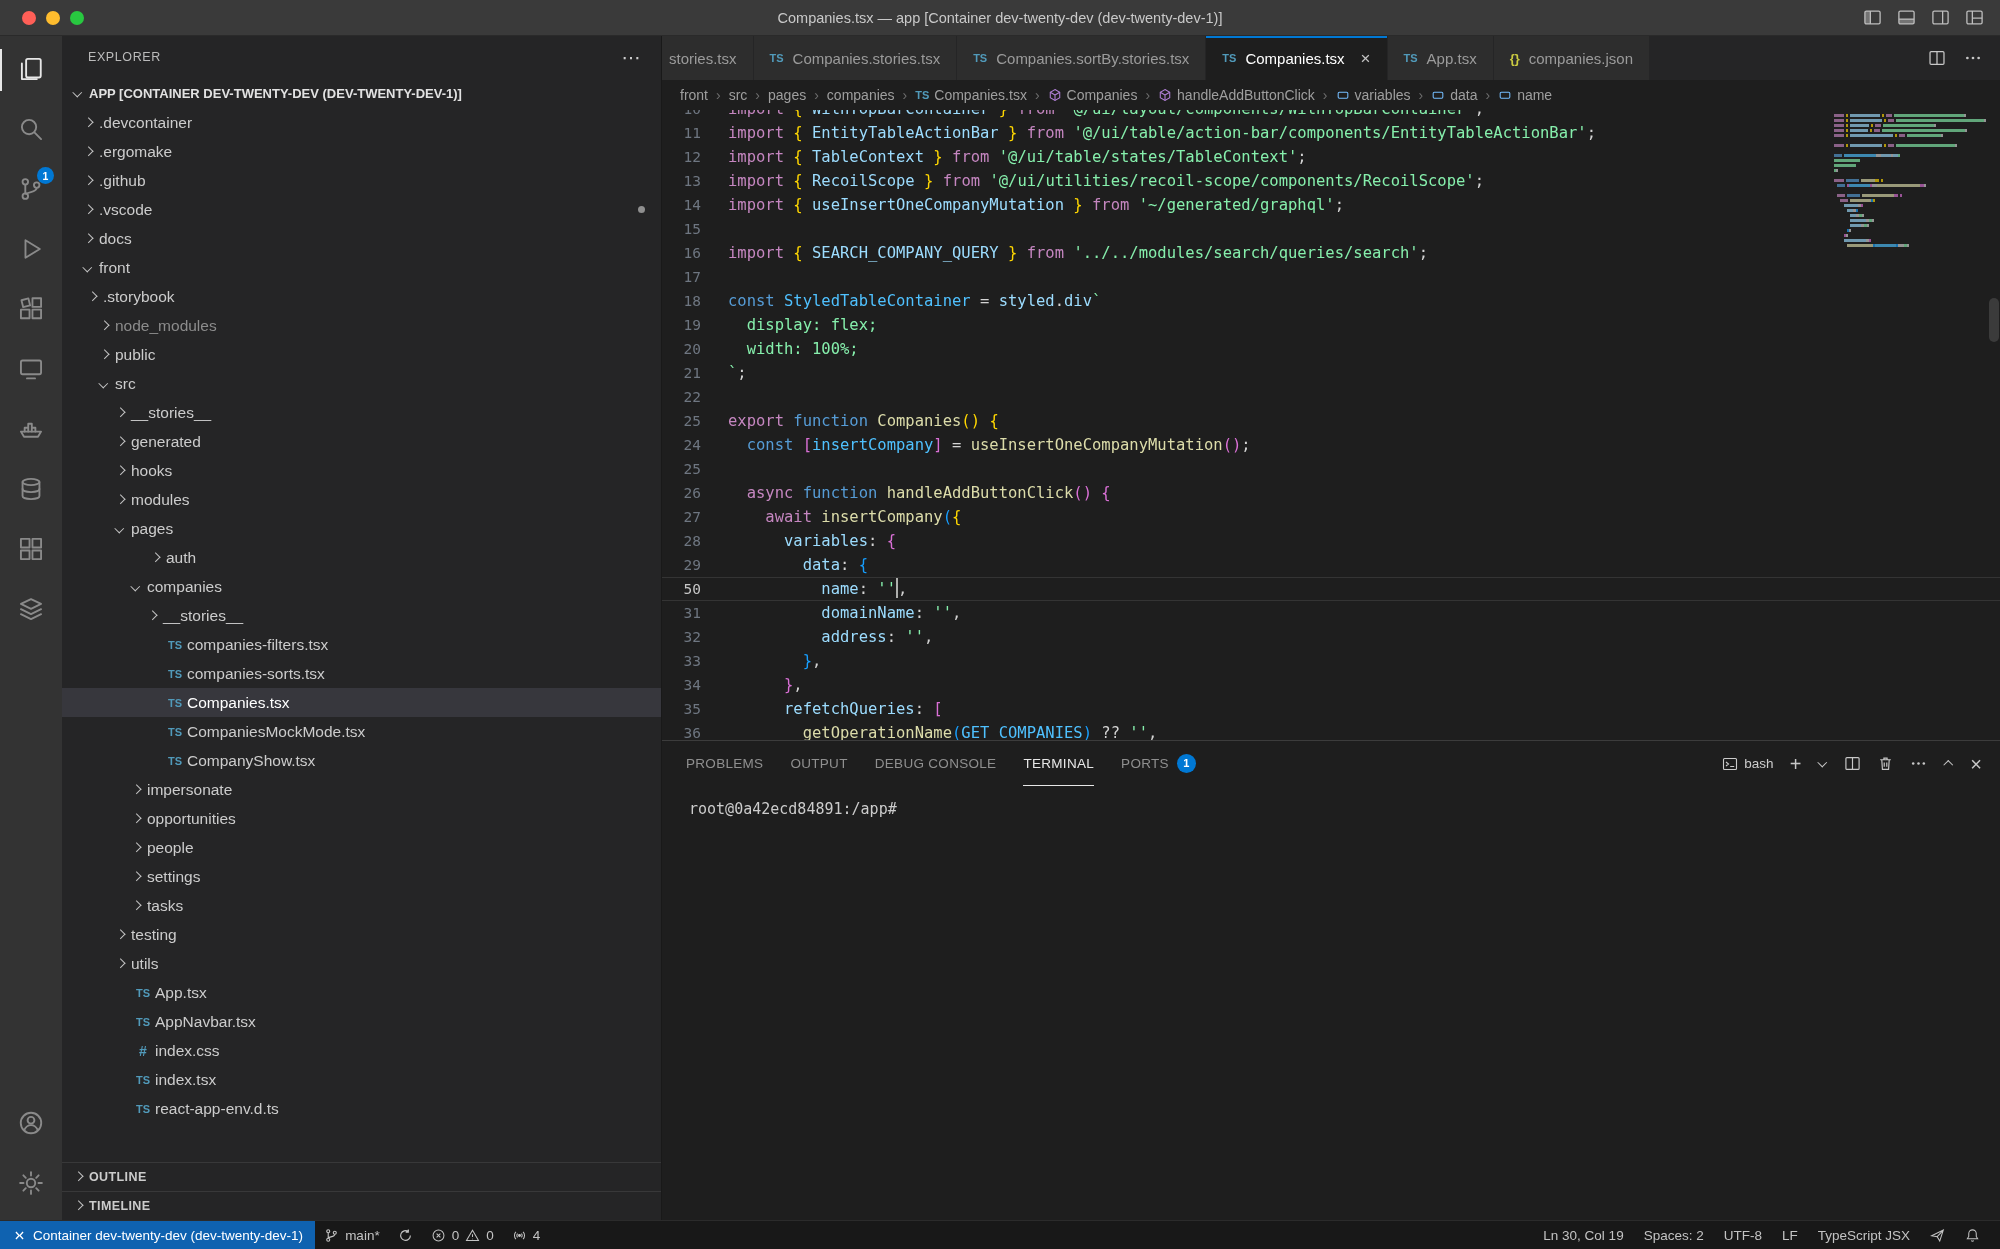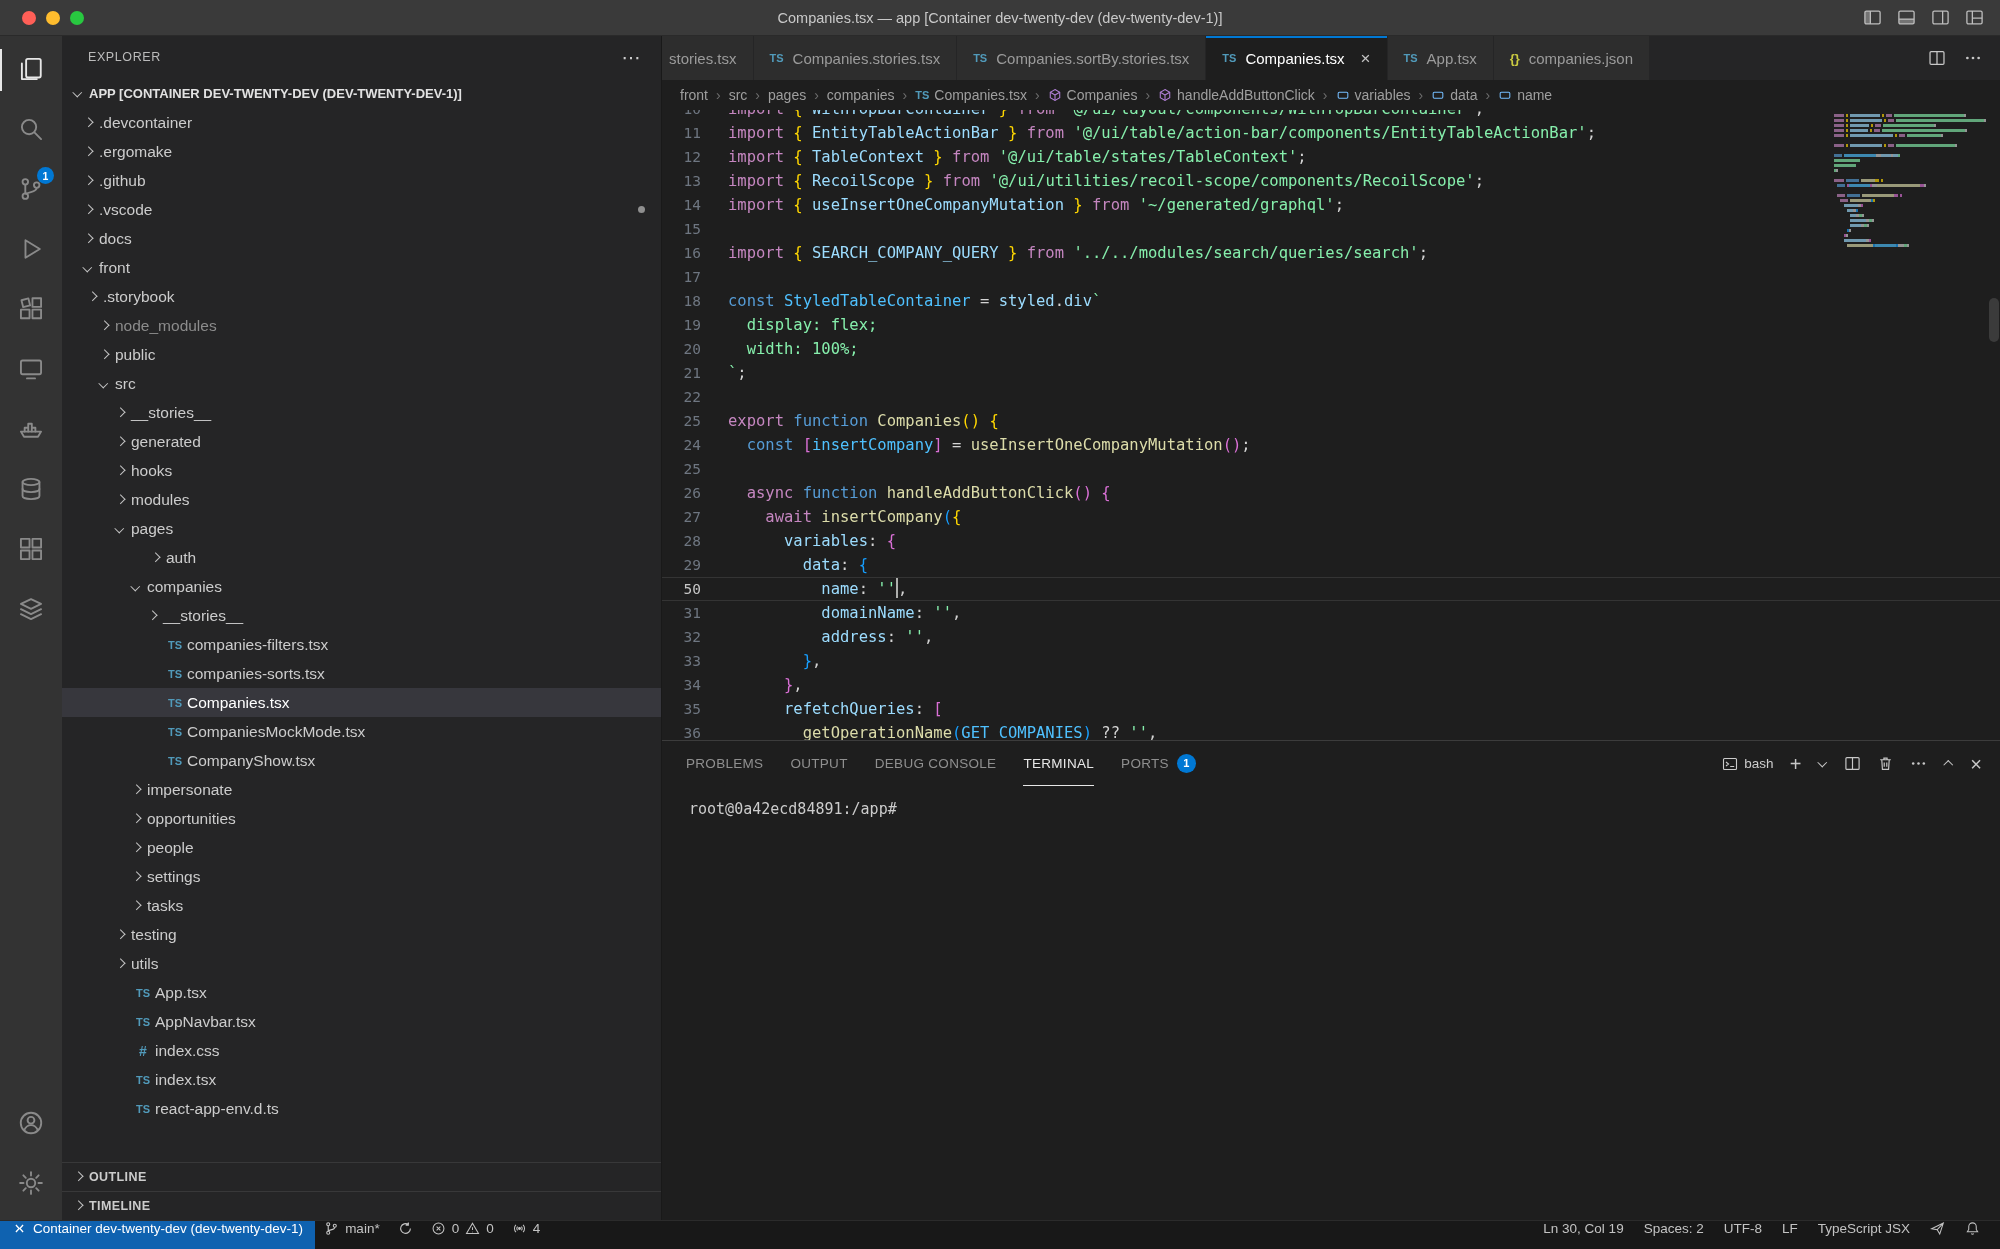--- a/index.html
+++ b/index.html
@@ -80,21 +80,21 @@
 .panel-actions>span{cursor:pointer;display:flex;align-items:center}
 .shell-pill{gap:6px;font-size:13.5px;color:#cccccc}
 .chev-s{width:11px;height:11px;position:relative}
 .chev-s::after{content:"";position:absolute;top:1px;left:2px;width:5.5px;height:5.5px;border-right:1.3px solid currentColor;border-bottom:1.3px solid currentColor;transform:rotate(45deg)}
 .chev-s.up::after{transform:rotate(-135deg);top:4px}
 .plus{font-size:20px;line-height:1}
 .xclose{font-size:20px;line-height:1}
 #terminal{padding:14px 0 0 27px;font-family:"DejaVu Sans Mono",monospace;font-size:15px;color:#cccccc}
 
 #statusbar{height:29px;flex:none;background:#181818;border-top:1px solid #2b2b2b;display:flex;align-items:stretch;font-size:13.5px;color:#c3c3c3}
-.sbi{display:flex;gap:6px;padding:0 9px;cursor:pointer}
+.sbi{display:flex;align-items:center;gap:6px;padding:0 9px;cursor:pointer}
 .sbi.remote{background:#0f62b0;color:#fff;padding:0 12px}
 .sbi.remote span{max-width:300px;white-space:nowrap;overflow:hidden;text-overflow:ellipsis}
 #sb-right{margin-left:auto;display:flex;align-items:stretch;padding-right:10px}
 #sb-right .sbi{padding:0 10px}
 svg{flex:none}
 </style>
 </head>
 <body>
 
 <div id="app">

